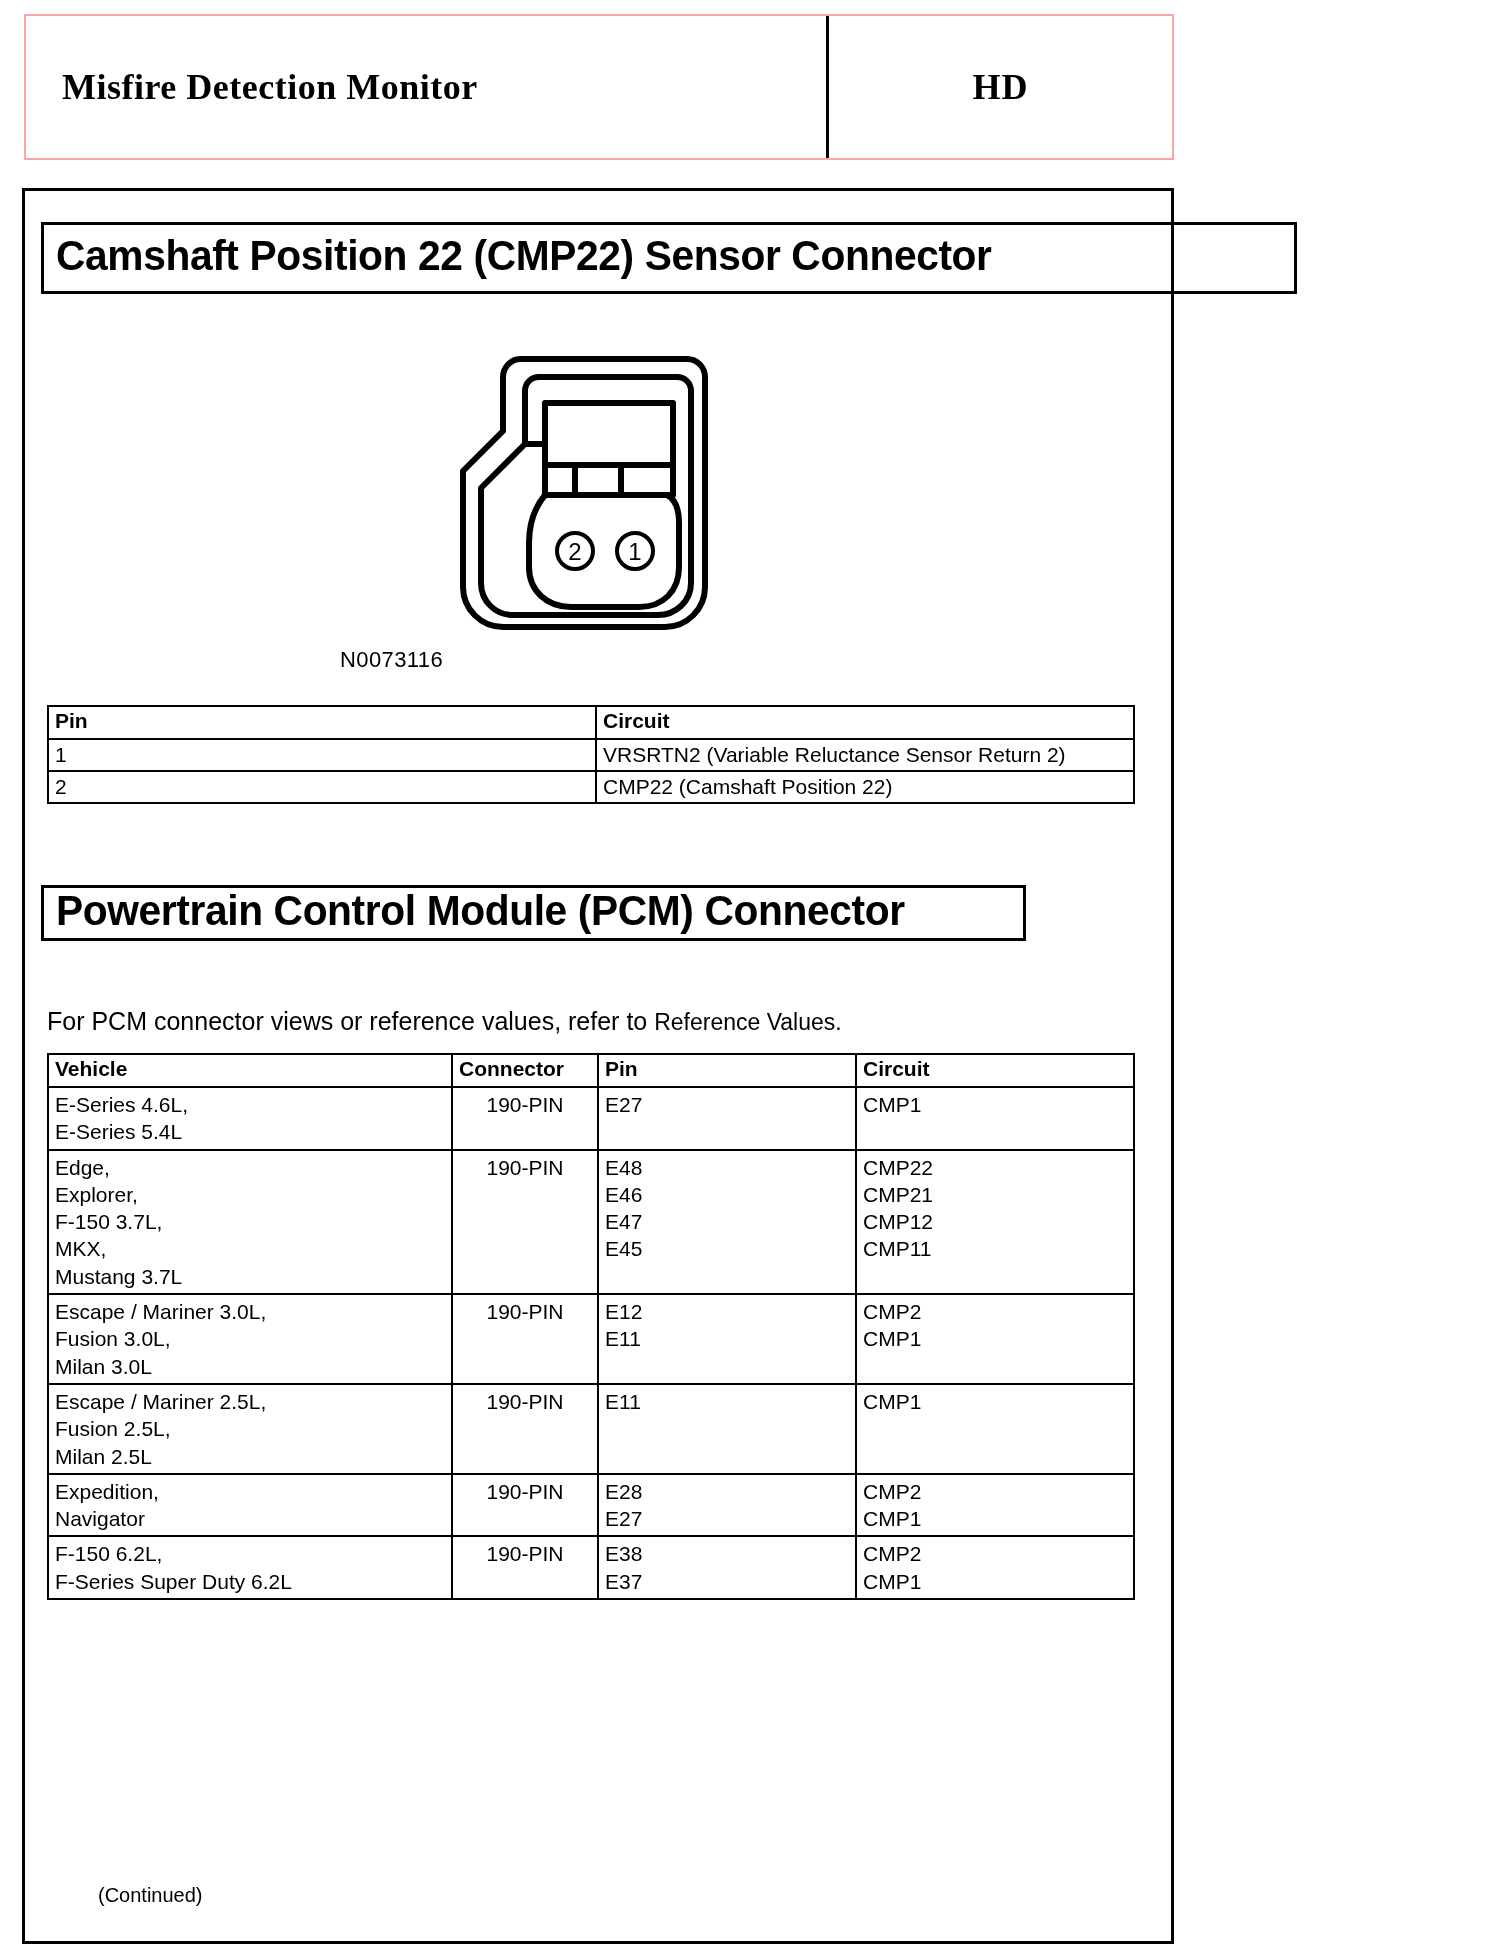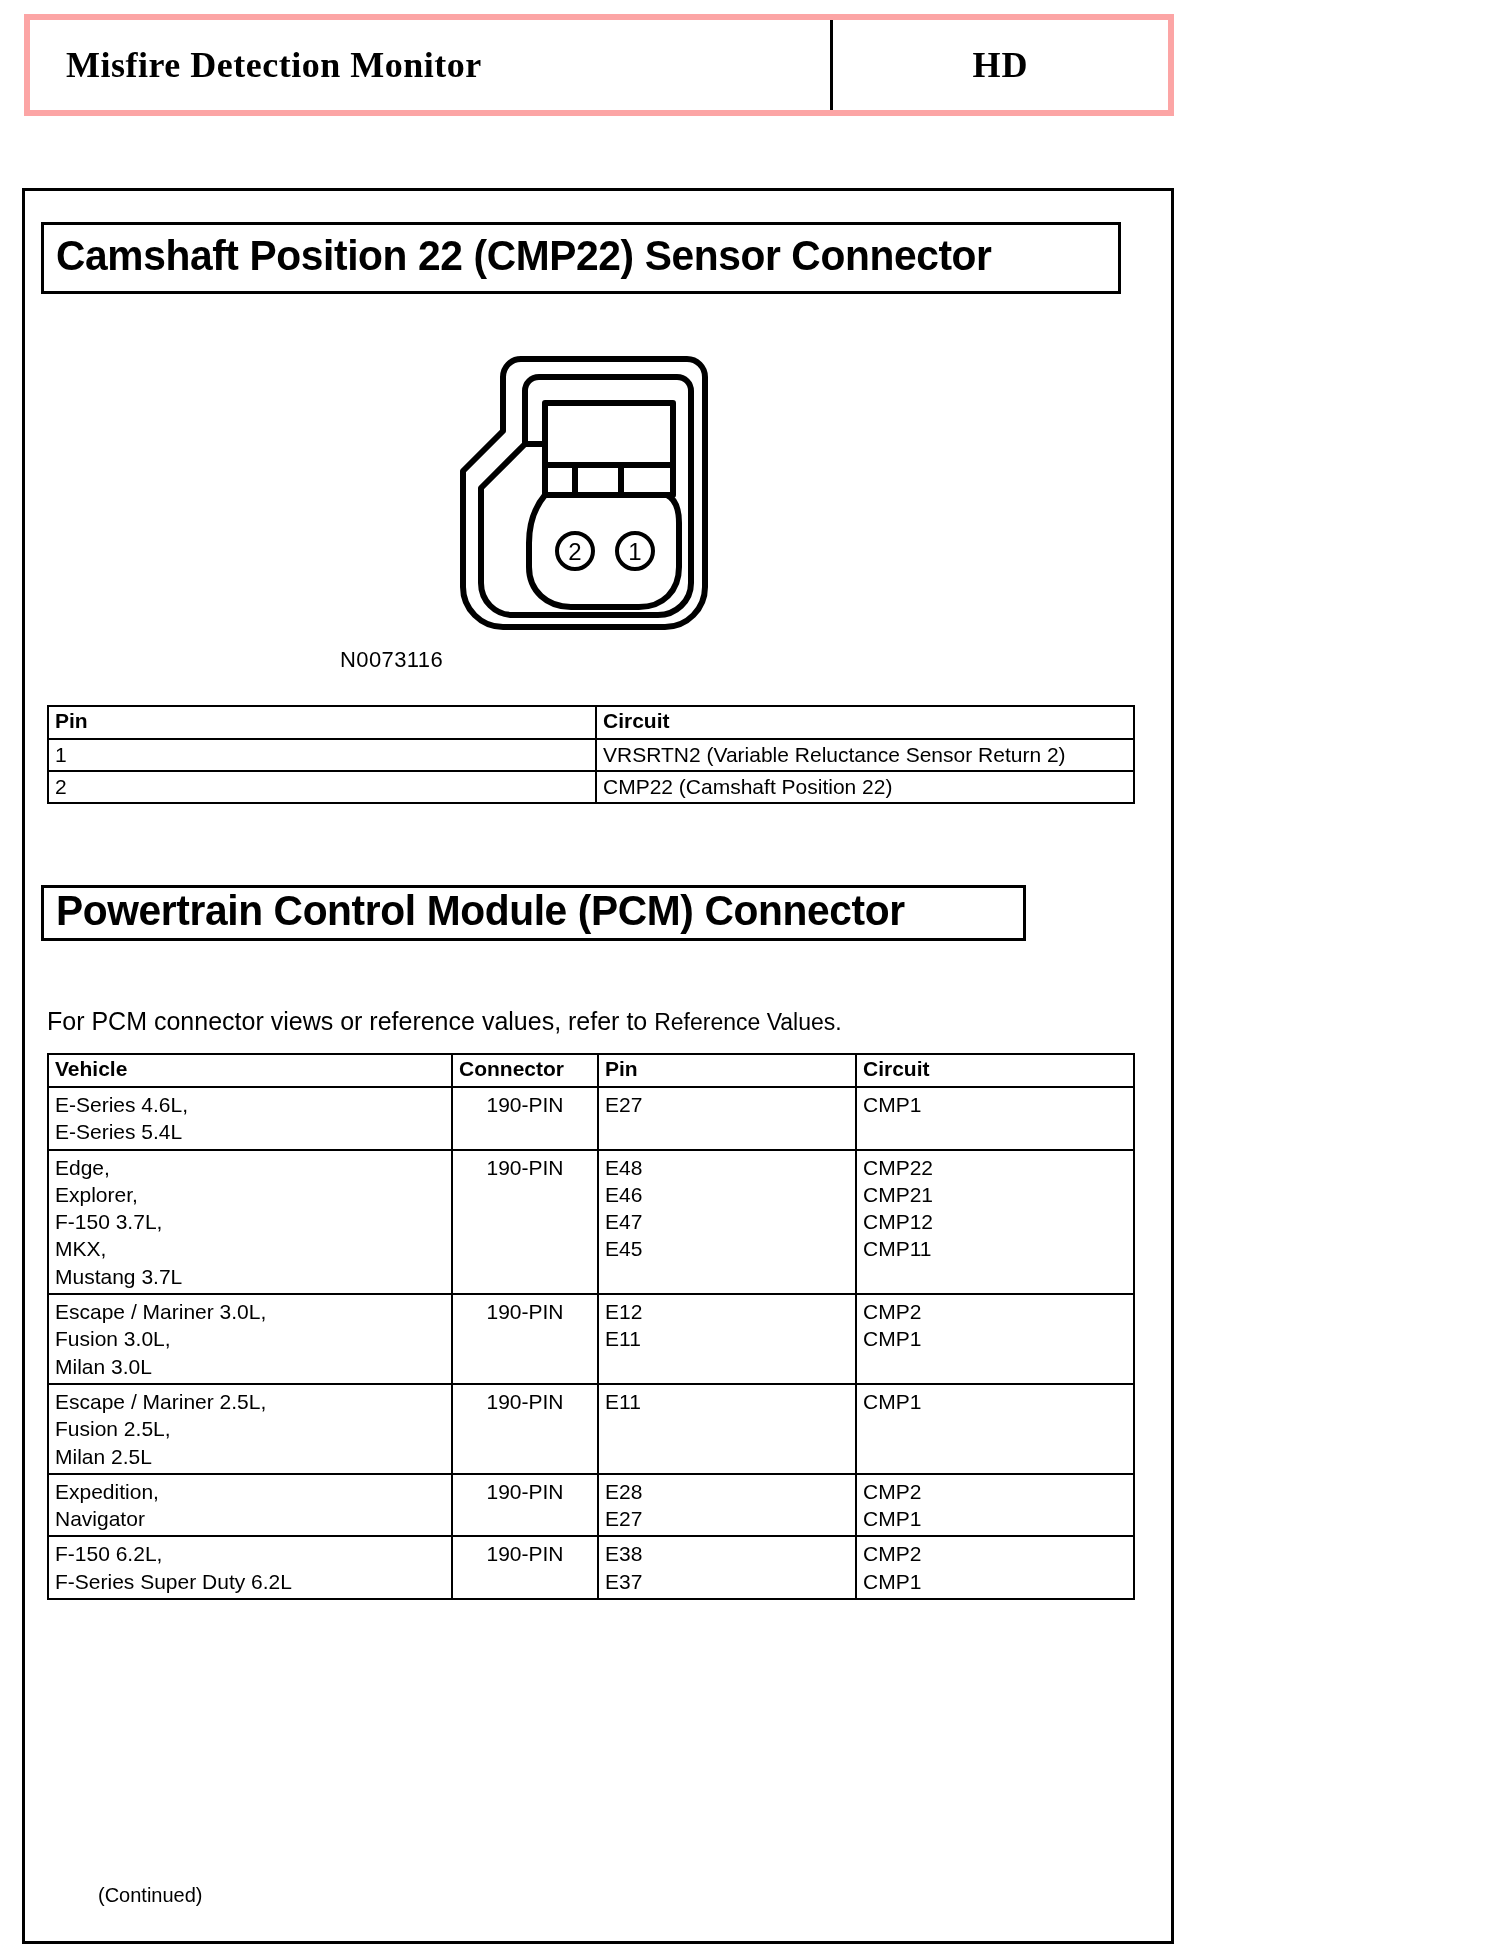--- a/index.html
+++ b/index.html
@@ -15,23 +15,23 @@
     position: relative;
     overflow: hidden;
   }
 
   
   .page-header {
     position: absolute;
     left: 24px;
     top: 14px;
     width: 1150px;
-    height: 102px;
+    height: 146px;
     display: flex;
-    border: 6px solid #fca5a5;
+    border: 2px solid #fca5a5;
     box-sizing: border-box;
     justify-content: space-between;
   }
   .page-header .title-cell {
     flex: 0 0 803px;
     border-right: 3px solid #000;
     display: flex;
     align-items: center;
     padding-left: 36px;
     box-sizing: border-box;
@@ -82,21 +82,21 @@
     line-height: 1.05;
     letter-spacing: -0.4px;
     transform: scaleX(0.97);
     transform-origin: left center;
     white-space: nowrap;
   }
   #banner-cmp22 {
     position: absolute;
     left: 16px;
     top: 31px;
-    width: 1080px;
+    width: 1256px;
     height: 72px;
   }
   #banner-pcm {
     position: absolute;
     left: 16px;
     top: 694px;
     width: 985px;
     height: 56px;
   }
 

